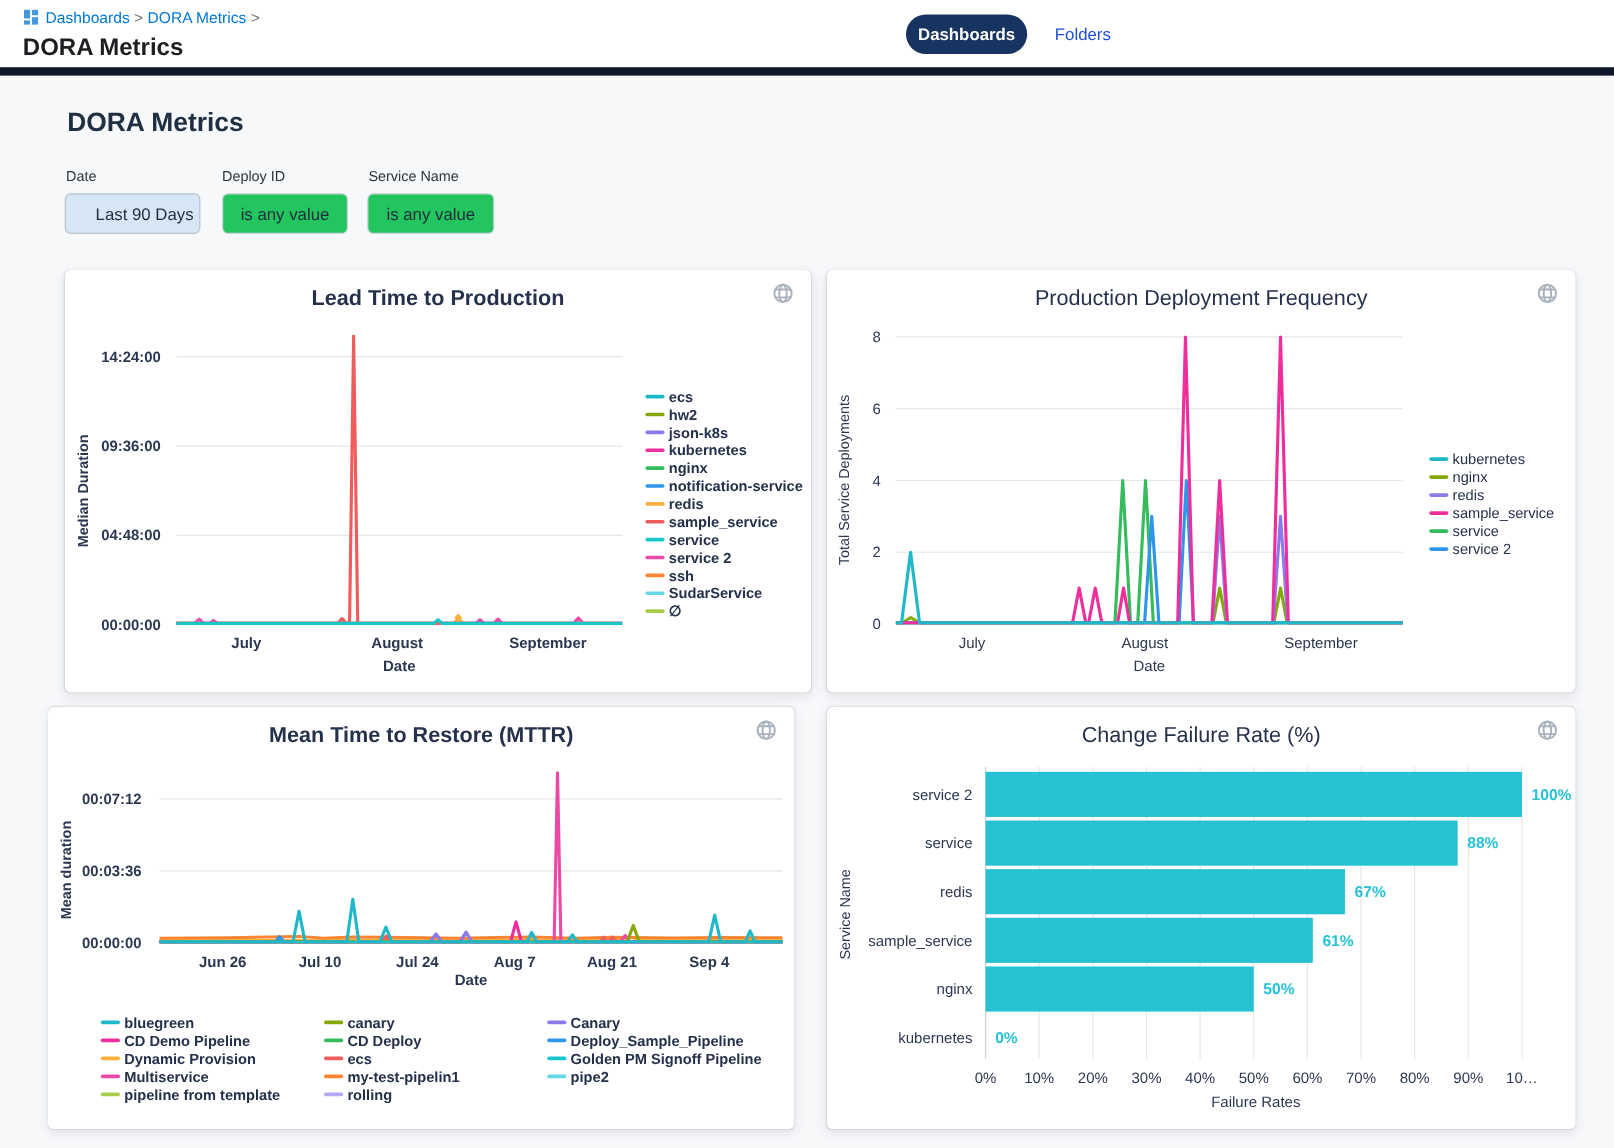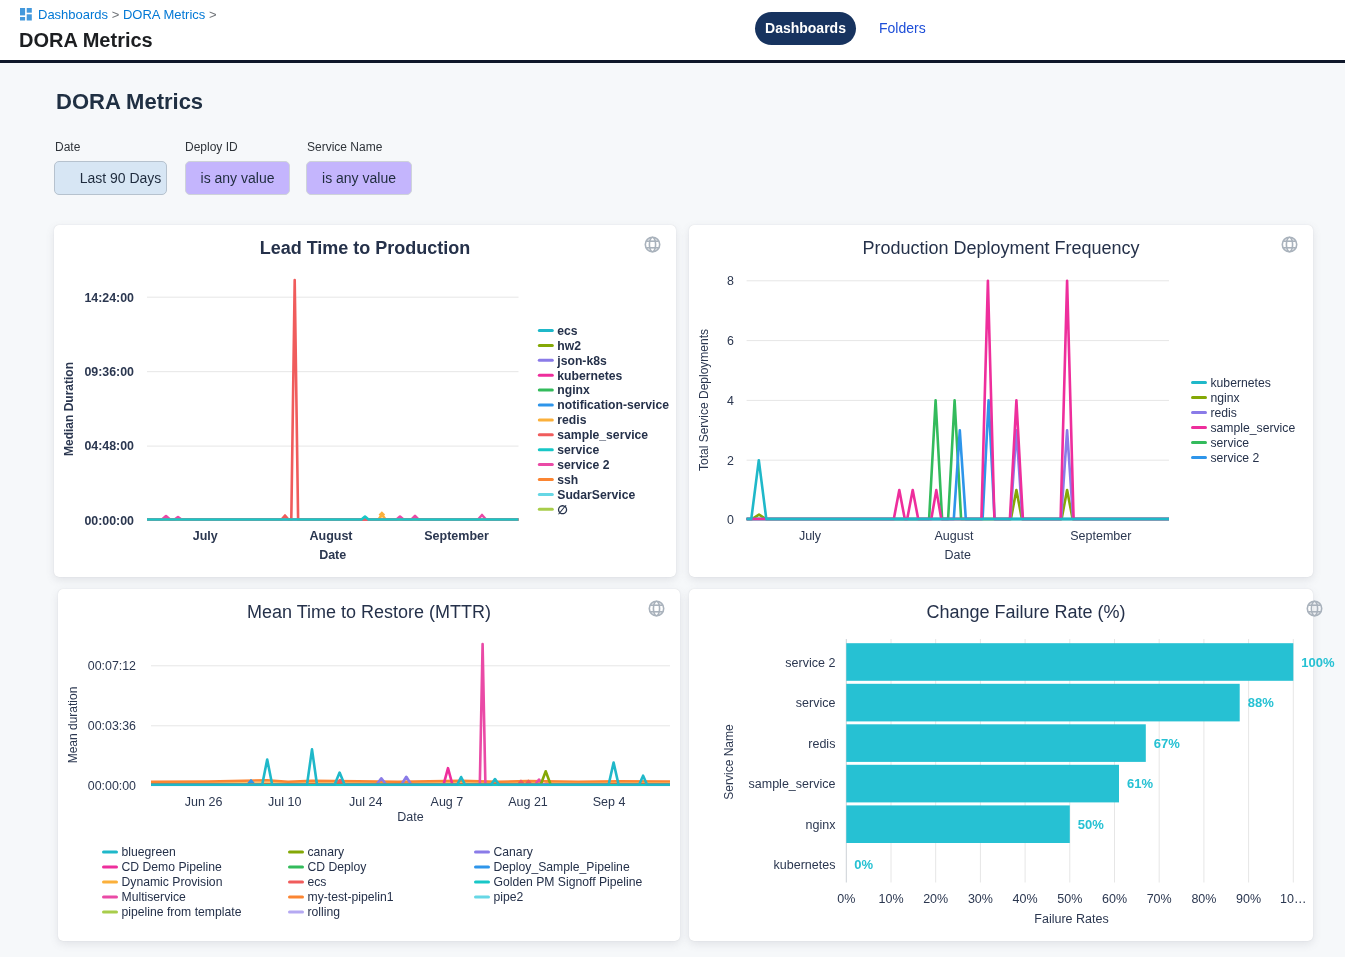--- a/index.html
+++ b/index.html
@@ -1,31 +1,31 @@
 <!DOCTYPE html>
 <html><head><meta charset="utf-8">
 <style>
 * { margin:0; padding:0; box-sizing:border-box; }
 html,body { width:1345px; height:957px; overflow:hidden; background:#f6f8fa;
   font-family:"Liberation Sans", sans-serif; }
 .header { position:absolute; left:0; top:0; width:100%; height:63px; background:#ffffff;
-  border-bottom:3px solid #0f172a; }
+  border-bottom:7px solid #0f172a; }
 .crumbs { position:absolute; left:38px; top:7px; font-size:13px; color:#6f7378; }
 .crumbs a { color:#0278d5; text-decoration:none; }
 .bicon { position:absolute; left:20px; top:8px; width:12px; height:12.5px; }
 .htitle { position:absolute; left:19px; top:29px; font-size:20px; font-weight:bold; color:#1c1e21; }
 .pill { position:absolute; left:755px; top:12px; width:101px; height:33px; background:#17335f;
   border-radius:17px; color:#fff; font-size:14px; font-weight:600; text-align:center; line-height:33px; }
 .folders { position:absolute; left:879px; top:12px; height:33px; line-height:33px; font-size:14px; color:#1d4ed8; }
 .h1 { position:absolute; left:56px; top:89px; font-size:22px; font-weight:bold; color:#203043; }
 .flabel { position:absolute; top:140px; font-size:12px; color:#2f343a; }
 .fbtn { position:absolute; top:161px; height:34px; border-radius:5px; font-size:14px; color:#1f2c3e;
   text-align:center; line-height:32px; }
 .fbtn.blue { background:#d7e6f4; border:1px solid #b6c2ce; }
-.fbtn.white { background:#c4b5fd; border:1px solid #ced3d9; }
+.fbtn.white { background:#22c55e; border:1px solid #ced3d9; }
 .card { position:absolute; background:#fff; border-radius:5px;
   box-shadow:0 0 1px rgba(40,41,61,.16), 0 3px 9px rgba(96,97,112,.14); }
 svg text { font-family:"Liberation Sans", sans-serif; }
 </style></head>
 <body>
 <div class="header">
   <svg class="bicon" viewBox="0 0 12 12.5">
     <rect x="0" y="0" width="5.1" height="7.4" fill="#4398dc"></rect>
     <rect x="0" y="9" width="5.1" height="3.5" fill="#4398dc"></rect>
     <rect x="6.7" y="0" width="5.1" height="4.7" fill="#4398dc"></rect>
@@ -131,21 +131,21 @@
       <text x="521.5" y="176.9" font-size="12.2" fill="#25314a" text-anchor="start">nginx</text>
       <rect x="502.0" y="186.1" width="16" height="3" rx="1.5" fill="#8A7BE8"></rect>
       <text x="521.5" y="191.9" font-size="12.2" fill="#25314a" text-anchor="start">redis</text>
       <rect x="502.0" y="201.1" width="16" height="3" rx="1.5" fill="#EE2E9C"></rect>
       <text x="521.5" y="206.9" font-size="12.2" fill="#25314a" text-anchor="start">sample_service</text>
       <rect x="502.0" y="216.1" width="16" height="3" rx="1.5" fill="#33BB5C"></rect>
       <text x="521.5" y="221.9" font-size="12.2" fill="#25314a" text-anchor="start">service</text>
       <rect x="502.0" y="231.1" width="16" height="3" rx="1.5" fill="#2E95EA"></rect>
       <text x="521.5" y="236.9" font-size="12.2" fill="#25314a" text-anchor="start">service 2</text>
     </svg></div>
-<div class="card" style="left:58px; top:589px; width:622px; height:352px;"><svg width="622" height="352" viewBox="0 0 622 352" font-family="Liberation Sans, sans-serif">
+<div class="card" style="left:40px; top:589px; width:622px; height:352px;font-weight:bold;"><svg width="622" height="352" viewBox="0 0 622 352" font-family="Liberation Sans, sans-serif">
       <text x="311.0" y="29.0" font-size="18" fill="#25314a" text-anchor="middle">Mean Time to Restore (MTTR)</text>
       <g stroke="#a9b2bc" stroke-width="1.6" fill="none">
         <circle cx="598.5" cy="19.5" r="7.2"></circle>
         <ellipse cx="598.5" cy="19.5" rx="3.1" ry="7.2"></ellipse>
         <line x1="592.3" y1="16.2" x2="604.7" y2="16.2"></line>
         <line x1="592.3" y1="22.8" x2="604.7" y2="22.8"></line>
       </g>
       <line x1="93.0" y1="76.8" x2="612.0" y2="76.8" stroke="#e6e6e6" stroke-width="1"></line>
       <line x1="93.0" y1="136.8" x2="612.0" y2="136.8" stroke="#e6e6e6" stroke-width="1"></line>
       <line x1="93.0" y1="196.8" x2="612.0" y2="196.8" stroke="#e6e6e6" stroke-width="1"></line>
@@ -193,21 +193,21 @@
       <text x="249.5" y="327.3" font-size="12.2" fill="#25314a" text-anchor="start">rolling</text>
       <rect x="416.0" y="261.5" width="16" height="3" rx="1.5" fill="#8A7BE8"></rect>
       <text x="435.5" y="267.3" font-size="12.2" fill="#25314a" text-anchor="start">Canary</text>
       <rect x="416.0" y="276.5" width="16" height="3" rx="1.5" fill="#2E95EA"></rect>
       <text x="435.5" y="282.3" font-size="12.2" fill="#25314a" text-anchor="start">Deploy_Sample_Pipeline</text>
       <rect x="416.0" y="291.5" width="16" height="3" rx="1.5" fill="#18C7C7"></rect>
       <text x="435.5" y="297.3" font-size="12.2" fill="#25314a" text-anchor="start">Golden PM Signoff Pipeline</text>
       <rect x="416.0" y="306.5" width="16" height="3" rx="1.5" fill="#66D7E5"></rect>
       <text x="435.5" y="312.3" font-size="12.2" fill="#25314a" text-anchor="start">pipe2</text>
     </svg></div>
-<div class="card" style="left:689px; top:589px; width:624px; height:352px;padding-left:25px;"><svg width="624" height="352" viewBox="0 0 624 352" font-family="Liberation Sans, sans-serif">
+<div class="card" style="left:689px; top:589px; width:624px; height:352px;"><svg width="624" height="352" viewBox="0 0 624 352" font-family="Liberation Sans, sans-serif">
       <text x="312.0" y="29.0" font-size="18" fill="#25314a" text-anchor="middle">Change Failure Rate (%)</text>
       <g stroke="#a9b2bc" stroke-width="1.6" fill="none">
         <circle cx="600.5" cy="19.5" r="7.2"></circle>
         <ellipse cx="600.5" cy="19.5" rx="3.1" ry="7.2"></ellipse>
         <line x1="594.3" y1="16.2" x2="606.7" y2="16.2"></line>
         <line x1="594.3" y1="22.8" x2="606.7" y2="22.8"></line>
       </g>
       <line x1="132.3" y1="50.0" x2="132.3" y2="293.5" stroke="#ccd1d6" stroke-width="1"></line>
       <text x="132.3" y="313.5" font-size="12.5" fill="#2b3750" text-anchor="middle">0%</text>
       <line x1="177.0" y1="50.0" x2="177.0" y2="293.5" stroke="#e6e6e6" stroke-width="1"></line>

